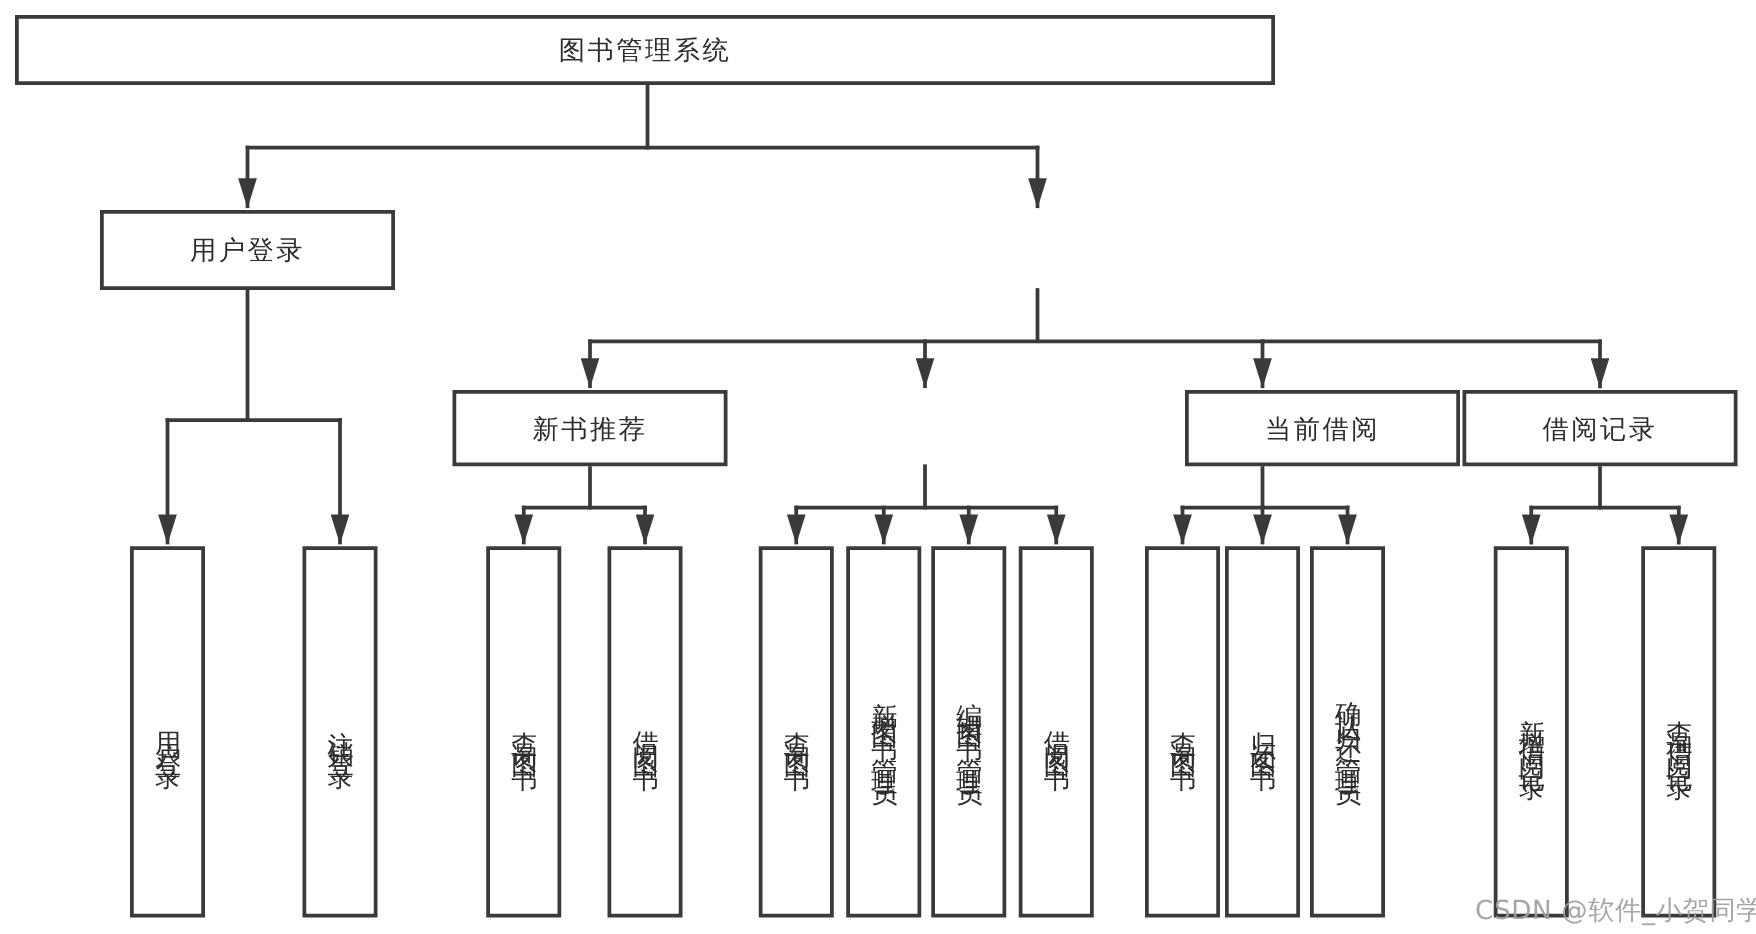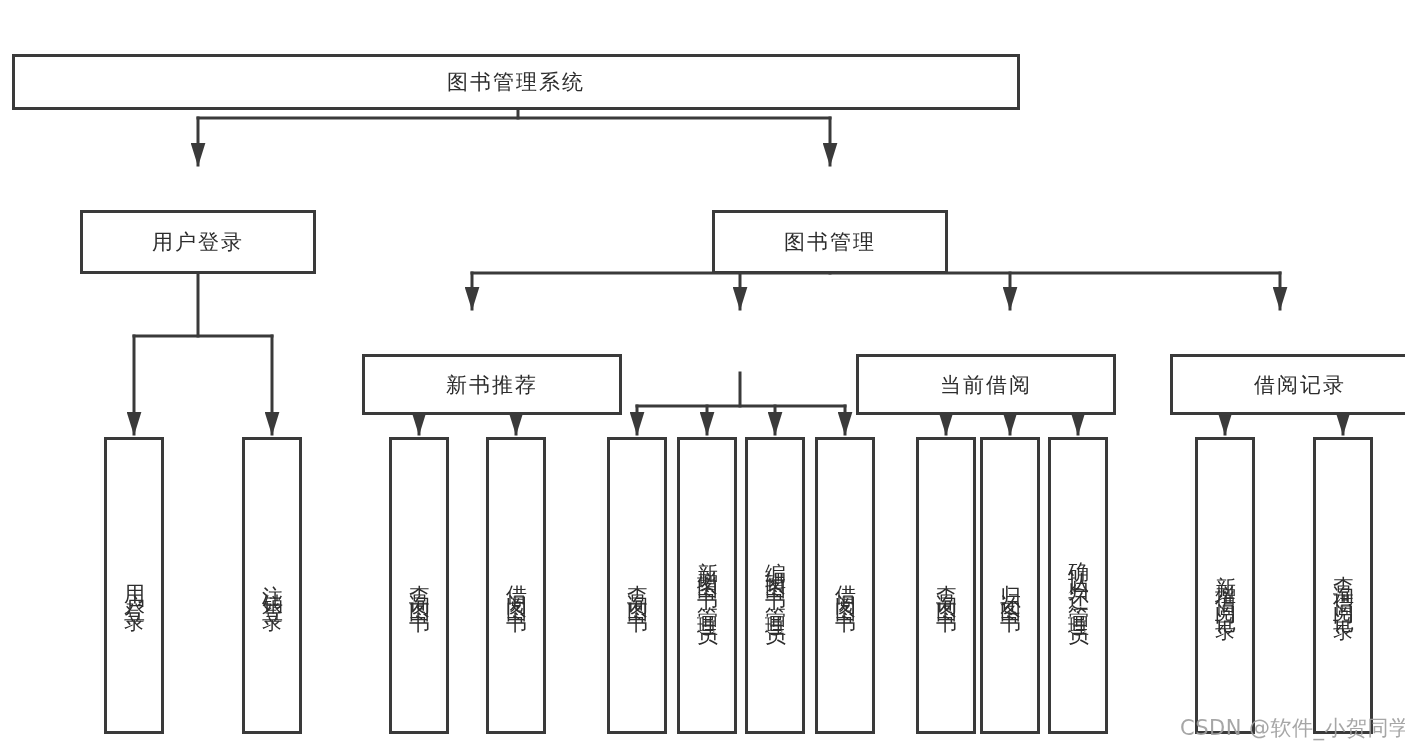--- a/index.html
+++ b/index.html
@@ -25,36 +25,35 @@
     color: #2d2d2d;
     display: flex;
     align-items: center;
     justify-content: center;
     z-index: 2;
   }
   .h-node {
     font-size: 21px;
     letter-spacing: 2px;
     white-space: nowrap;
-    margin-top: 42px;
   }
   .v-node {
     writing-mode: vertical-rl;
     text-orientation: mixed;
     font-size: 21px;
     letter-spacing: 9px;
     line-height: 1;
   }
   .root-node   { left: 12px;  top: 12px;  width: 1008px; height: 56px; }
   .n-userlogin { left: 80px;  top: 168px; width: 236px;  height: 64px; }
   .n-bookmgmt  { left: 712px; top: 168px; width: 236px;  height: 64px; }
-  .lvl3 { top: 312px; width: 260px; height: 61px; }
+  .lvl3 { top: 312px; width: 220px; height: 61px; }
   .n-newbook   { left: 362px; }
   .n-borrowing { left: 630px; }
-  .n-current   { left: 856px; }
+  .n-current   { left: 948px; }
   .n-records   { left: 1170px; }
   .leaf { top: 437px; width: 60px; height: 297px; }
   .lf-1a { left: 104px; }
   .lf-1b { left: 242px; }
   .lf-2a { left: 389px; }
   .lf-2b { left: 486px; }
   .lf-3a { left: 607px; }
   .lf-3b { left: 677px; }
   .lf-3c { left: 745px; }
   .lf-3d { left: 815px; }
@@ -129,23 +128,20 @@
     </g>
   </svg>
 
   <div class="node h-node root-node">
     <span>图书管理系统</span>
   </div>
 
   <div class="node h-node n-userlogin">
     <span>用户登录</span>
   </div>
-  <div class="node h-node n-bookmgmt">
-    <span>图书管理</span>
-  </div>
 
   <div class="node h-node lvl3 n-newbook">
     <span>新书推荐</span>
   </div>
   <div class="node h-node lvl3 n-current">
     <span>当前借阅</span>
   </div>
   <div class="node h-node lvl3 n-records">
     <span>借阅记录</span>
   </div>

